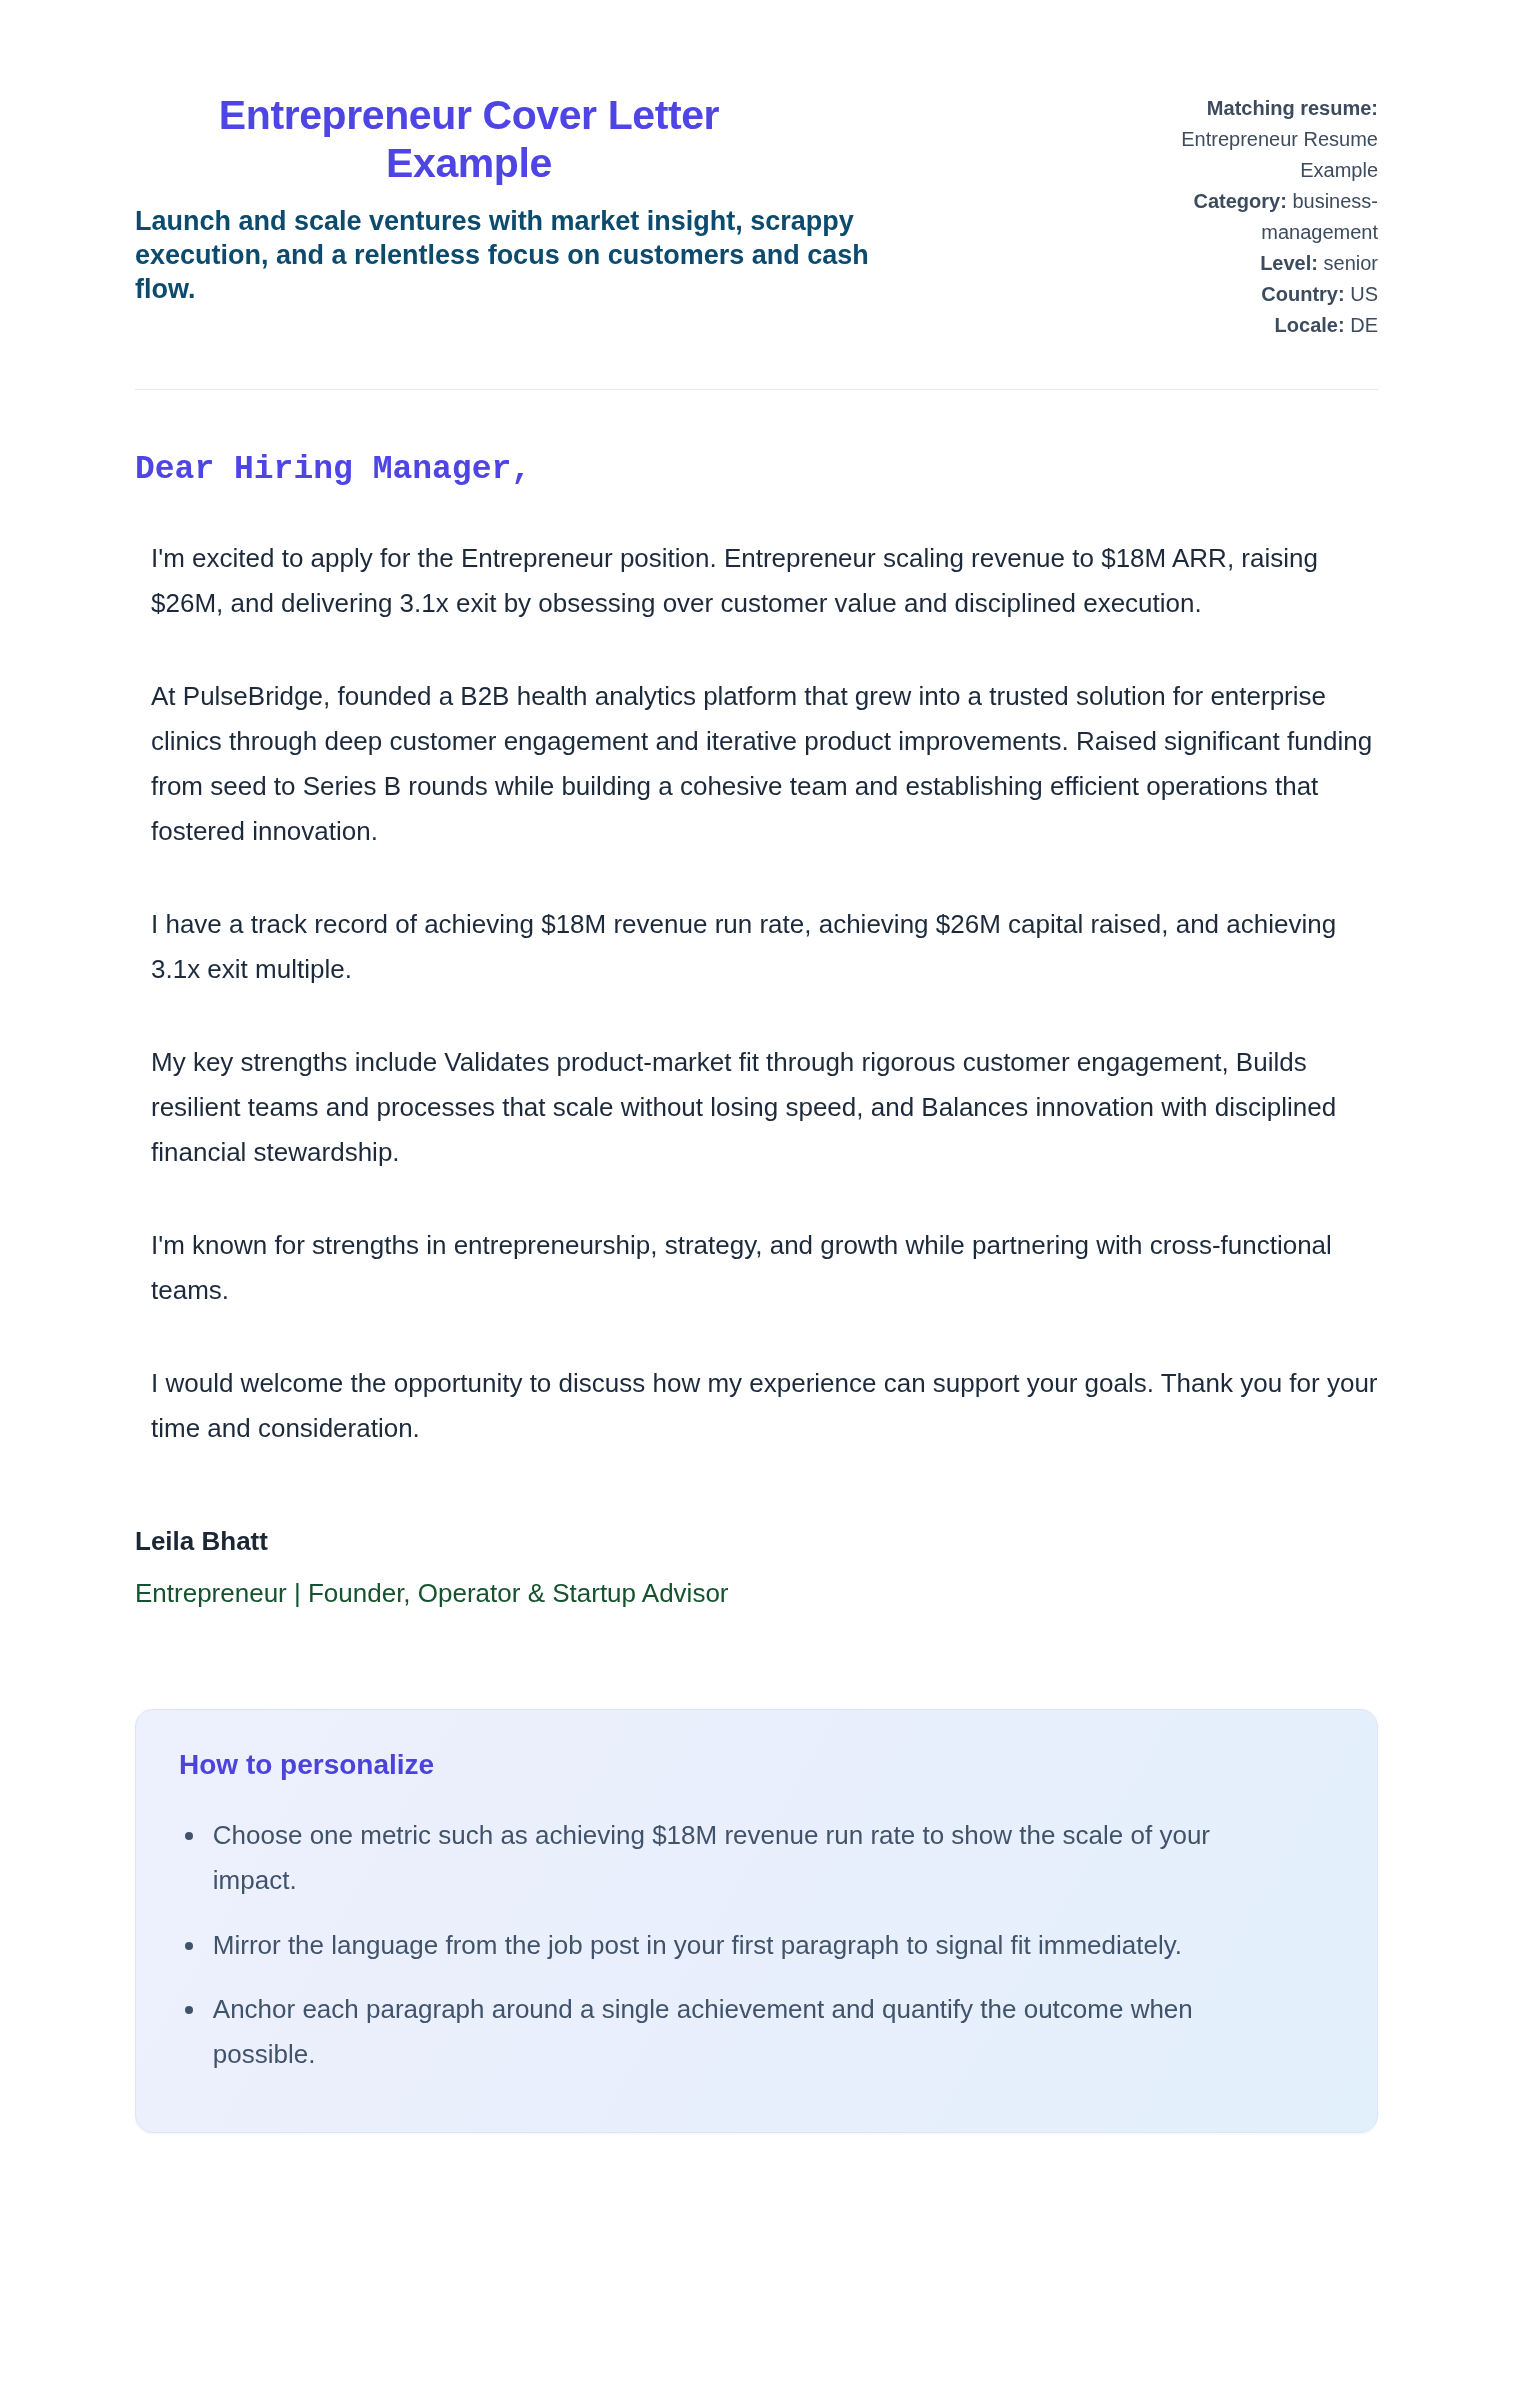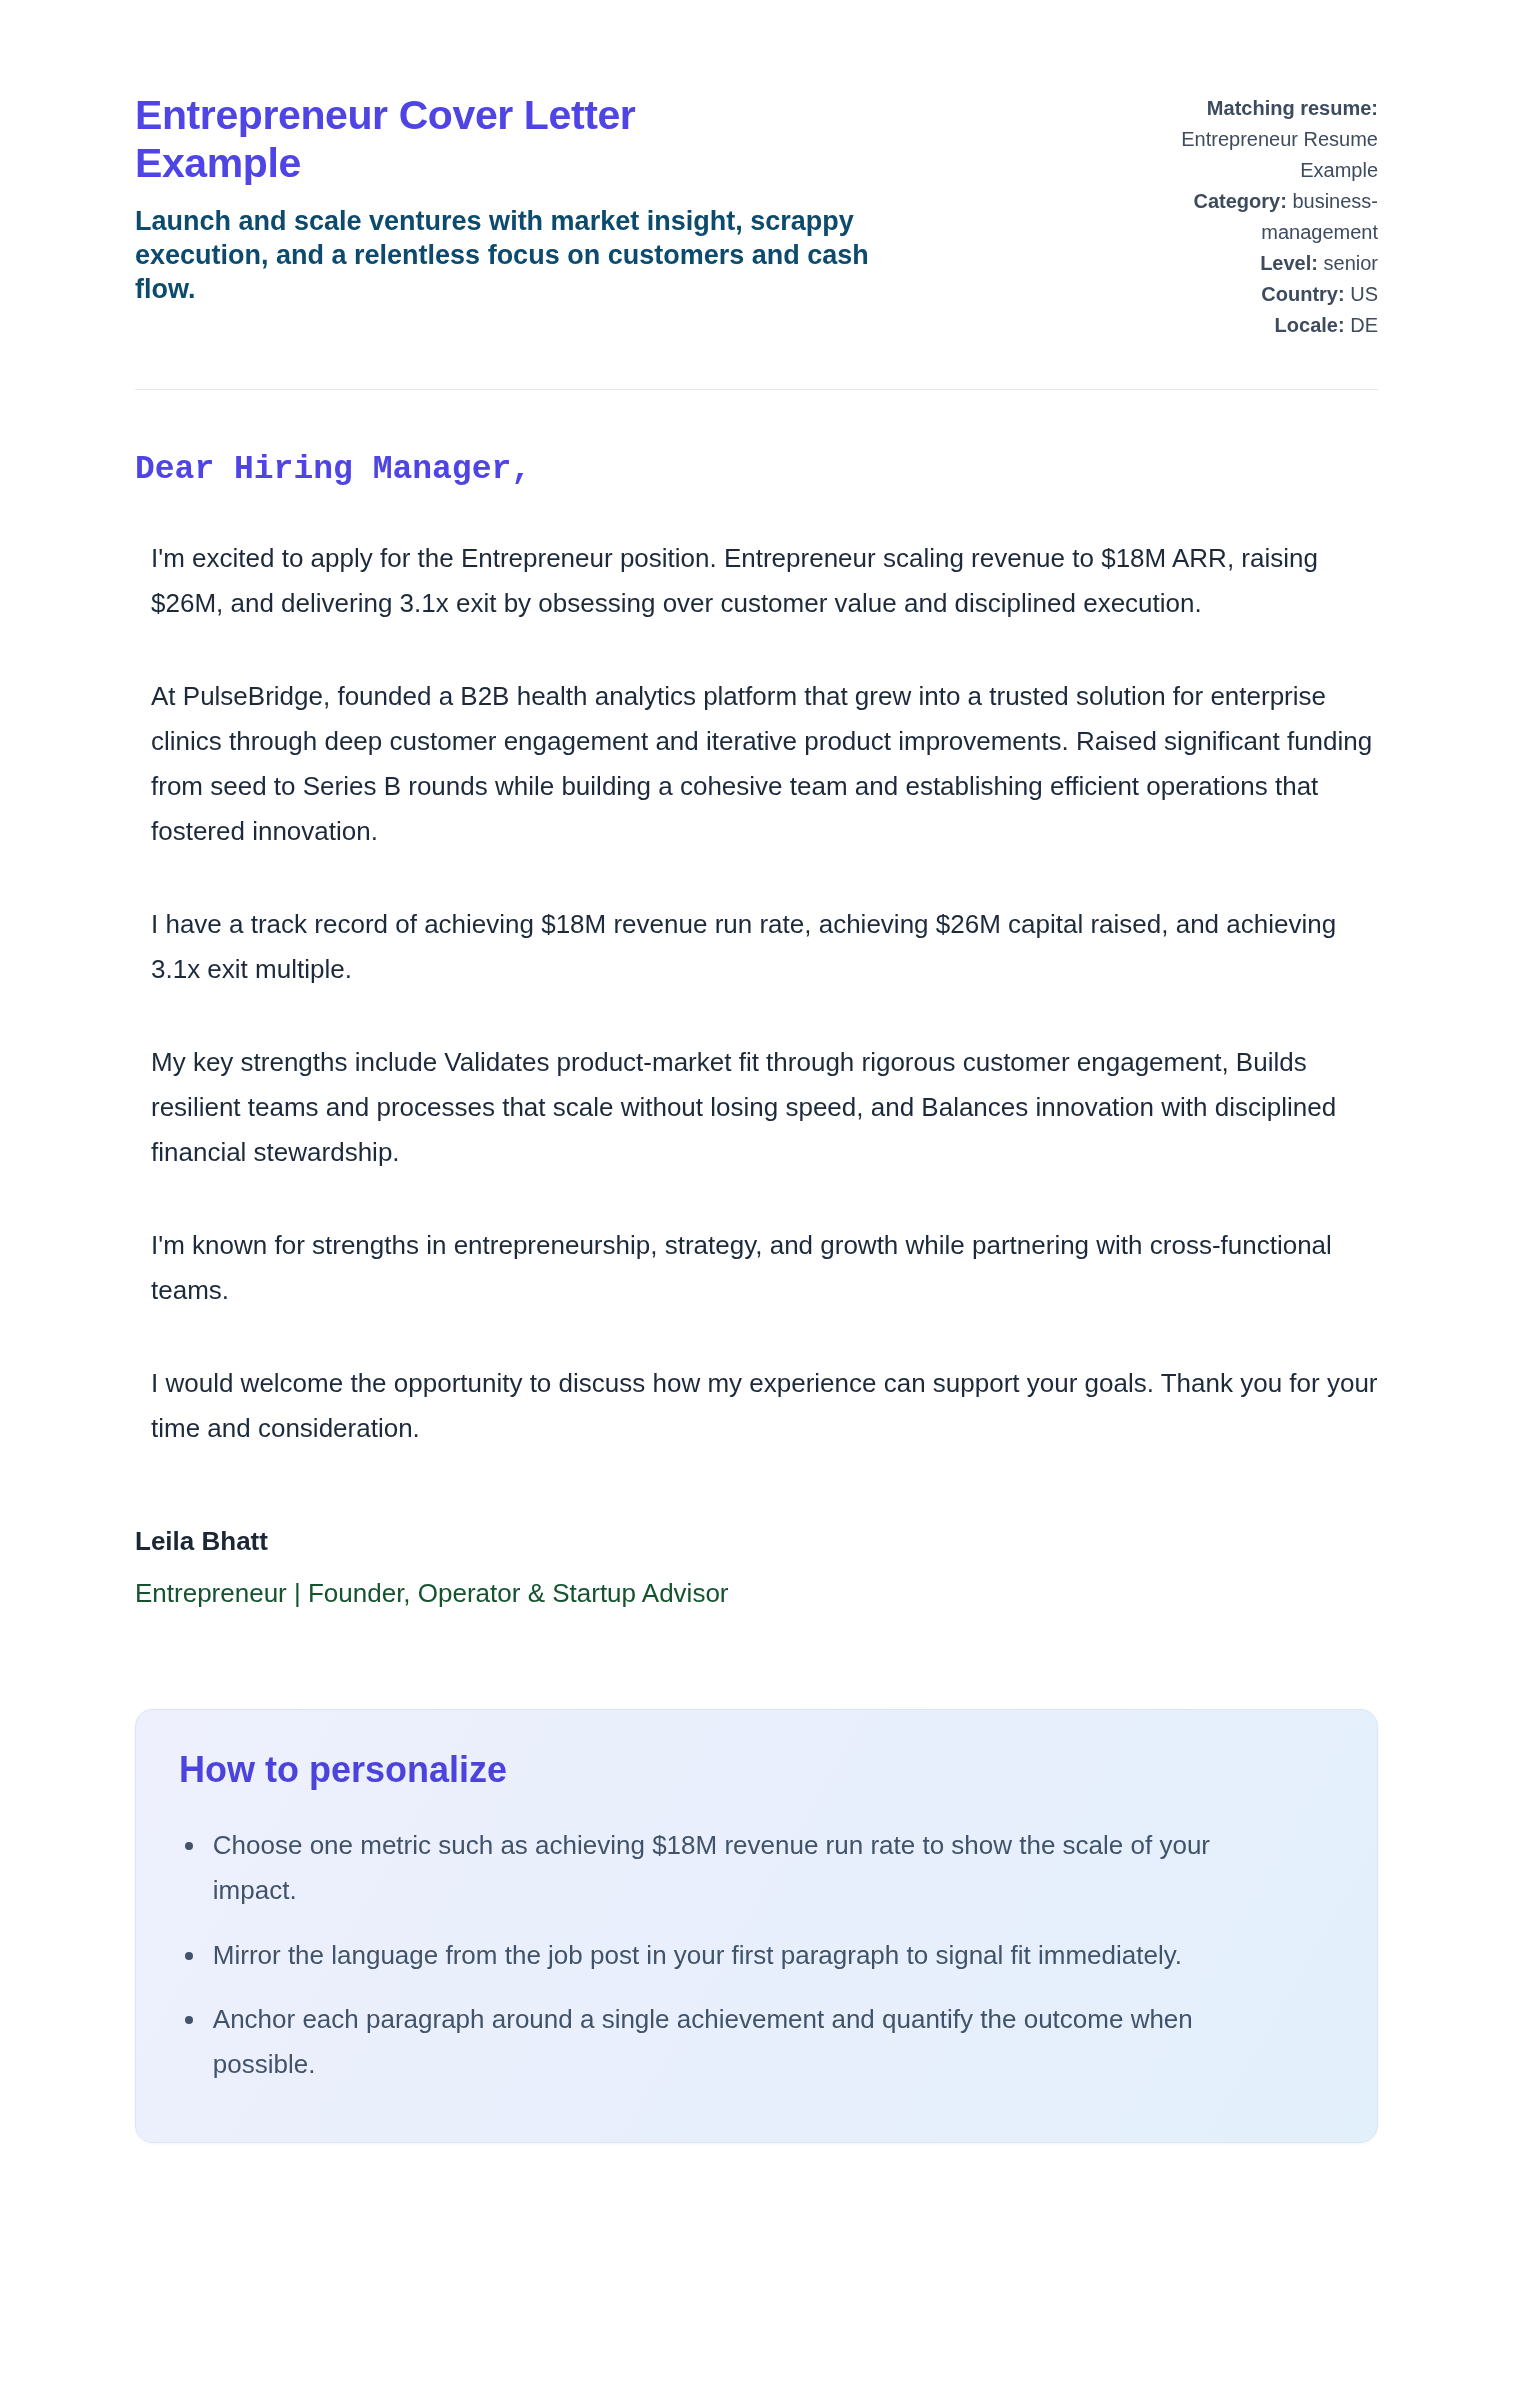--- a/index.html
+++ b/index.html
@@ -16,20 +16,21 @@
   .header { display: flex; justify-content: space-between; align-items: flex-start; gap: 36px; }
   .header-left { flex: 1 1 auto; }
   .page-title {
     margin: 0;
     font-size: 41px;
     line-height: 1.18;
     font-weight: 700;
     color: #4e45e4;
     max-width: 668px;
     letter-spacing: -0.4px;
+    text-align: center;
   }
   .subtitle {
     margin: 16px 0 0 0;
     font-size: 27px;
     line-height: 1.27;
     font-weight: 700;
     color: #0c4a6e;
     max-width: 739px;
   }
   .meta {
@@ -92,21 +93,21 @@
   .personalize {
     margin-top: 100px;
     background: linear-gradient(120deg, #eef0fd 0%, #e9effc 45%, #e2f0fb 100%);
     border: 0.9px solid #dbe5f6;
     border-radius: 18px;
     padding: 39px 43px 55px 43px;
     box-shadow: 0 0.9px 2.7px rgba(30, 41, 59, 0.05);
   }
   .personalize-title {
     margin: 0;
-    font-size: 36px;
+    font-size: 28px;
     font-weight: 700;
     color: #4b43dc;
   }
   .tips {
     margin: 32px 0 0 0;
     padding: 0 0 0 28.5px;
     list-style: disc;
   }
   .tip {
     font-size: 26px;

